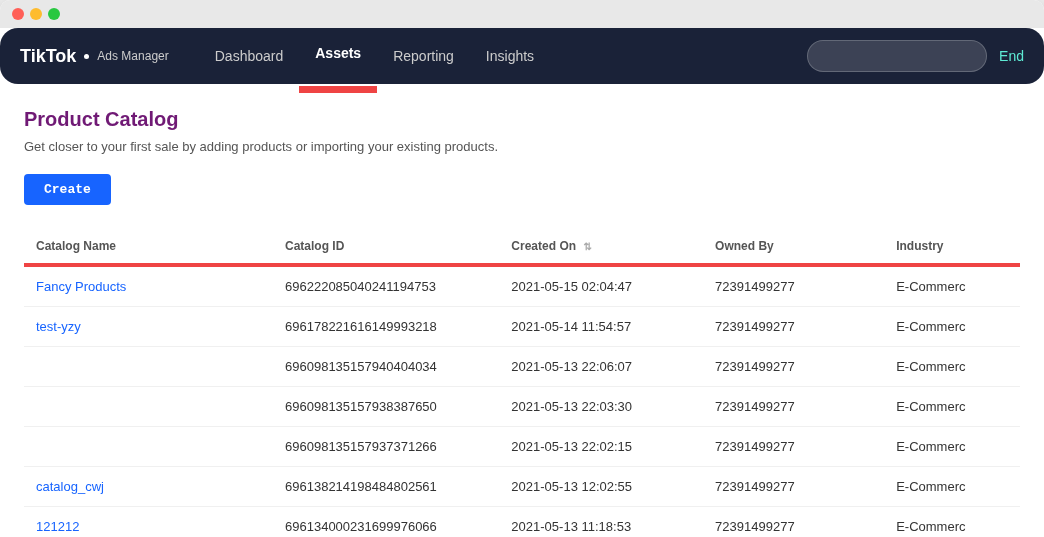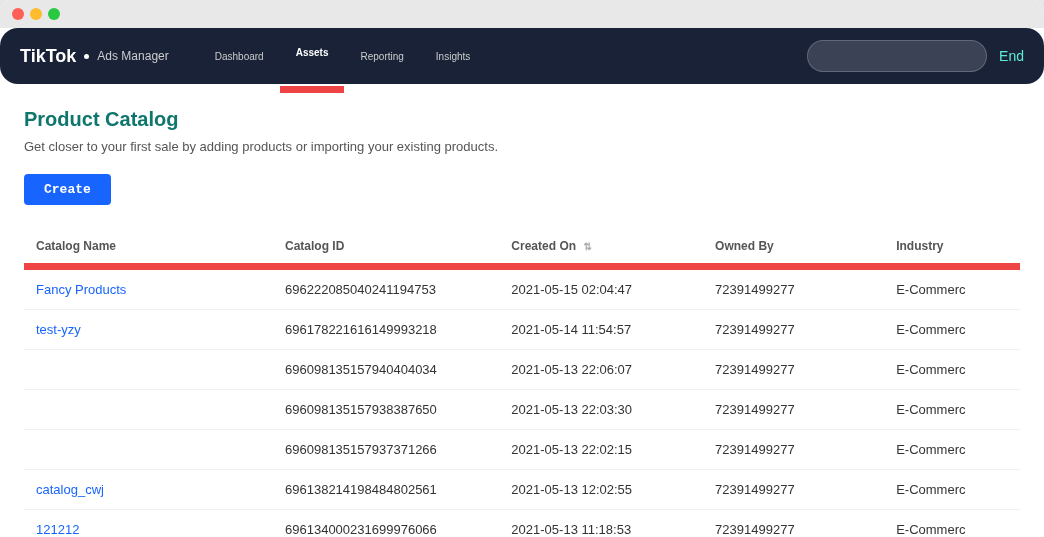--- a/index.html
+++ b/index.html
@@ -11,34 +11,34 @@
     .dot { width: 12px; height: 12px; border-radius: 50%; }
     .dot-red { background: #ff5f57; }
     .dot-yellow { background: #febc2e; }
     .dot-green { background: #28c840; }
 
     .navbar { height: 56px; background: #1a2238; display: flex; align-items: center; padding: 0 20px; gap: 0; border-radius: 18px; }
     .logo { display: flex; align-items: center; gap: 6px; color: #fff; font-weight: 700; font-size: 16px; margin-right: 30px; }
     .logo-tiktok { font-weight: 900; font-size: 18px; }
     .logo-dot { width: 5px; height: 5px; background: #fff; border-radius: 50%; margin: 0 2px; }
     .logo-sub { font-size: 12px; font-weight: 400; color: #ccc; }
-    .nav-item { color: #ccc; font-size: 10px; padding: 0 16px; height: 73px; display: flex; align-items: center; cursor: pointer; text-decoration: none; }
+    .nav-item { color: #ccc; font-size: 14px; padding: 0 16px; height: 73px; display: flex; align-items: center; cursor: pointer; text-decoration: none; }
     .nav-item.active { color: #fff; border-bottom: 7px solid #ef4444; font-weight: 600; }
     .nav-spacer { flex: 1; }
     .search-bar { background: rgba(255,255,255,0.15); border: 1px solid rgba(255,255,255,0.2); border-radius: 20px; height: 32px; width: 180px; padding: 0 12px; color: #fff; font-size: 13px; outline: none; }
     .nav-end { color: #5eead4; font-size: 14px; padding-left: 12px; }
 
     .content { padding: 24px 24px 0 24px; background: #fff; }
-    .page-title { font-size: 20px; font-weight: 600; color: #0f766e; margin-bottom: 8px; }
+    .page-title { font-size: 20px; font-weight: 600; color: #701a75; margin-bottom: 8px; }
     .page-desc { font-size: 13px; color: #555; margin-bottom: 20px; }
     .create-btn { background: #1764ff; color: #fff; border: none; border-radius: 4px; padding: 8px 20px; font-size: 13px; font-weight: 600; cursor: pointer; margin-bottom: 24px; font-family: Liberation Mono, monospace; }
 
     .table-container { width: 100%; overflow-x: auto; }
     table { width: 100%; border-collapse: collapse; min-width: 900px; }
-    thead tr { border-bottom: 7px solid #ef4444; }
+    thead tr { border-bottom: 4px solid #ef4444; }
     th { text-align: left; padding: 10px 12px; font-size: 12px; font-weight: 600; color: #555; background: #fff; white-space: nowrap; }
     th.sortable { cursor: pointer; }
     th .sort-icon { display: inline-block; margin-left: 4px; color: #aaa; font-size: 10px; }
     td { padding: 12px 12px; font-size: 13px; color: #333; border-bottom: 1px solid #f0f0f0; vertical-align: middle; }
     td.link { color: #1764ff; cursor: pointer; }
 
     .col-name { width: 220px; }
     .col-id { width: 200px; }
     .col-created { width: 180px; }
     .col-owned { width: 160px; }

